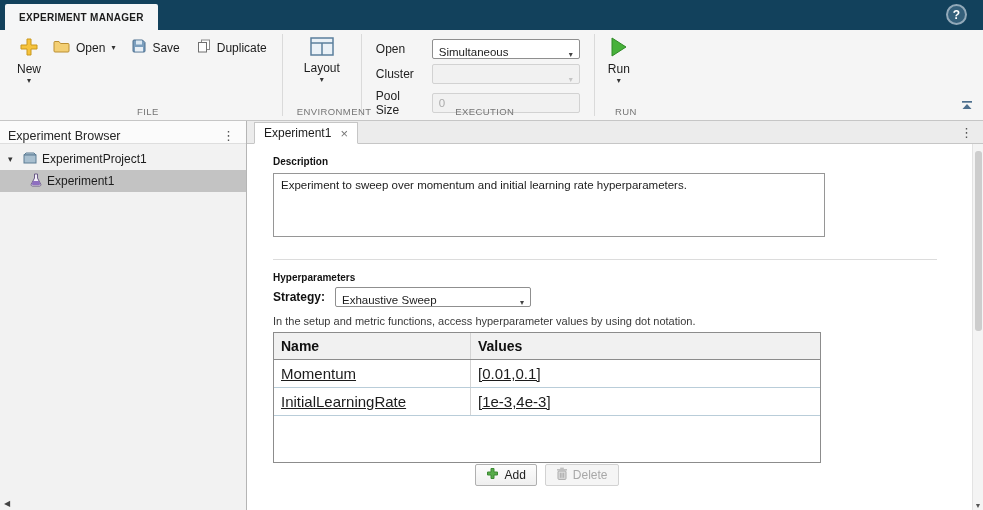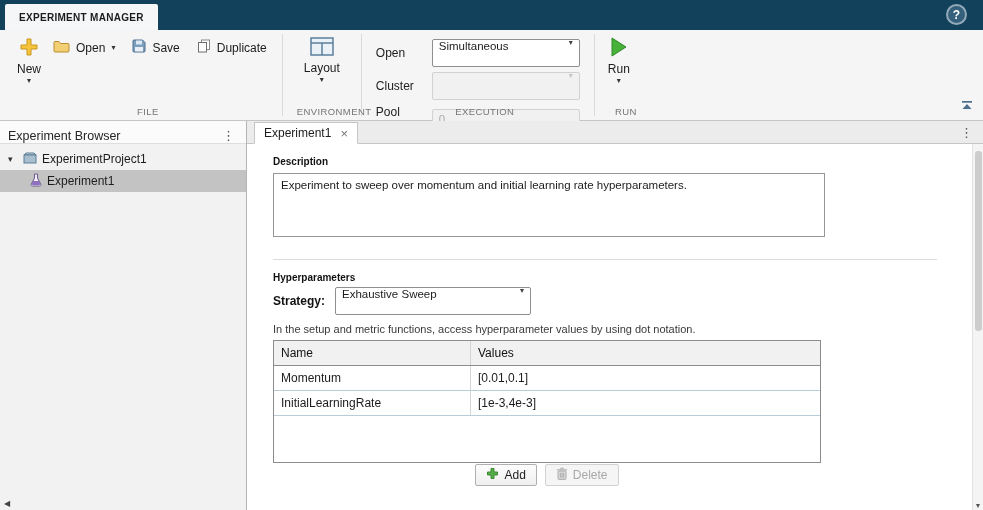--- a/index.html
+++ b/index.html
@@ -22,22 +22,22 @@
                color: #757575; letter-spacing: .4px; }
   .rib-divider { width: 1px; background: #dadada; margin: 4px 0; }
   .big-btn { display: flex; flex-direction: column; align-items: center; gap: 2px; padding: 2px 7px;
              font-size: 12px; color: #1c1c1c; cursor: pointer; border-radius: 2px; }
   .caret { font-size: 8px; color: #333; line-height: .7; }
   .small-stack { display: flex; gap: 7px; margin-top: 1px; }
   .small-btn { display: flex; align-items: center; gap: 6px; font-size: 12px; color: #1c1c1c; height: 23px;
                padding: 0 5px; cursor: pointer; border-radius: 2px; }
   .exec-grid { display: grid; grid-template-columns: 46px 148px; gap: 5px 10px; align-items: center;
                margin-top: 4px; font-size: 12px; color: #222; }
-  .combo { height: 28px; background: #fff; border: 1px solid #8f8f8f; border-radius: 2px; display: flex;
-           align-items: flex-start; justify-content: space-between; padding: 0 6px; font-size: 11.5px;
+  .combo { height: 20px; background: #fff; border: 1px solid #8f8f8f; border-radius: 2px; display: flex;
+           align-items: flex-end; justify-content: space-between; padding: 0 6px; font-size: 11.5px;
            color: #1c1c1c; cursor: pointer; }
   .combo .caret { color: #444; }
   .combo.disabled { background: #f1f1f1; border-color: #d2d2d2; color: #b3b3b3; cursor: default; }
   .combo.disabled .caret { color: #c4c4c4; }
   .textfield { height: 20px; background: #f1f1f1; border: 1px solid #d2d2d2; border-radius: 2px;
                padding: 0 6px; font-size: 11.5px; color: #ababab; width: 148px; font-family: inherit; }
   .collapse-btn { position: absolute; right: 10px; bottom: 5px; cursor: pointer; }
 
   
   .content-row { display: flex; height: 389px; }
@@ -71,23 +71,23 @@
   .sec-heading { font-size: 10px; font-weight: bold; color: #111; margin-bottom: 6px; }
   .desc-box { width: 552px; height: 64px; border: 1px solid #969696; background: #fff; font-size: 11.5px;
               color: #1c1c1c; padding: 5px 7px; resize: none; font-family: inherit; outline: none; }
   .divider-h { border-top: 1px solid #dcdcdc; margin: 18px 0 12px 0; }
   .strategy-row { display: flex; align-items: center; gap: 10px; margin: 4px 0 8px 0; }
   .strategy-label { font-size: 12px; font-weight: bold; color: #111; }
   .strategy-combo { width: 196px; }
   .hint { font-size: 11px; color: #3a3a3a; margin-bottom: 5px; }
 
   .hp-table { width: 548px; border: 1px solid #8c8c8c; background: #fff; }
-  .hp-header { display: flex; background: #f1f1f1; border-bottom: 1px solid #8c8c8c; font-weight: normal;
-               font-size: 12px; color: #111; }
-  .hp-row { display: flex; border-bottom: 1px solid #b9cdd9; font-size: 12px; color: #1c1c1c; cursor: default; }
+  .hp-header { display: flex; background: #f1f1f1; border-bottom: 1px solid #8c8c8c; font-weight: bold;
+               font-size: 14px; color: #111; }
+  .hp-row { display: flex; border-bottom: 1px solid #b9cdd9; font-size: 15px; color: #1c1c1c; cursor: default; text-decoration: underline; }
   .cell-name { width: 197px; padding: 5px 7px; border-right: 1px solid #d4d4d4; }
   .cell-values { flex: 1; padding: 5px 7px; }
   .hp-filler { height: 46px; }
 
   .btn-row { width: 548px; display: flex; justify-content: center; gap: 8px; margin-top: 1px; }
   .btn { height: 22px; display: inline-flex; align-items: center; gap: 5px; padding: 0 10px;
          border: 1px solid #b0b0b0; border-radius: 2px; background: linear-gradient(#fdfdfd, #efefef);
          font-size: 12px; color: #1c1c1c; cursor: pointer; }
   .btn.disabled { color: #a8a8a8; background: #f5f5f5; border-color: #d2d2d2; cursor: default; }
 

